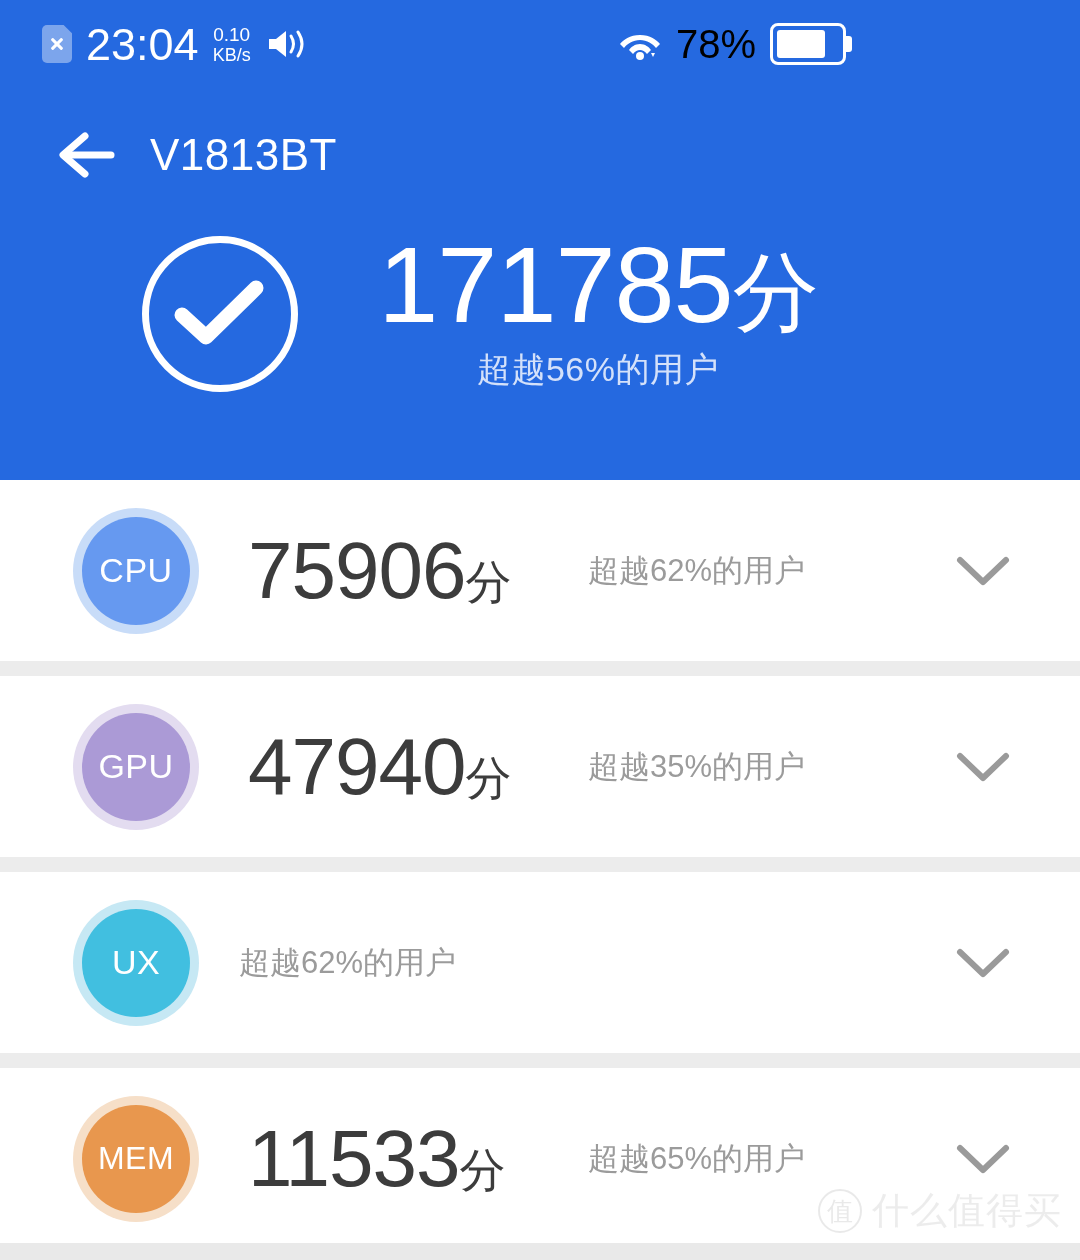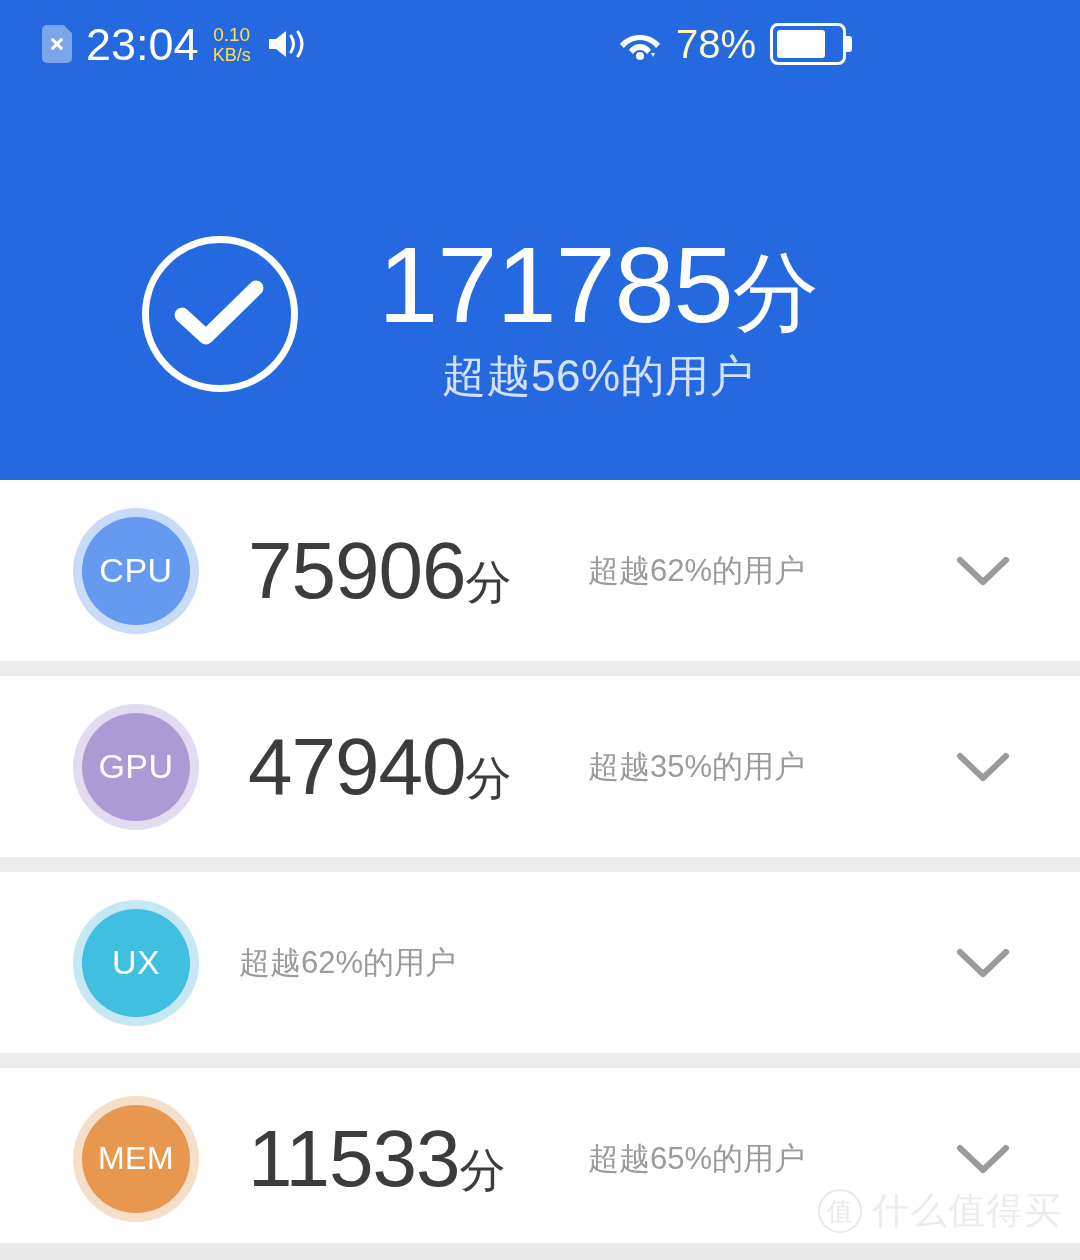--- a/index.html
+++ b/index.html
@@ -35,31 +35,31 @@
   .simcard::before, .simcard::after{
     content:""; position:absolute; left:50%; top:50%;
     width:15px; height:3px; background:#fff; border-radius:1px;
   }
   .simcard::before{ transform:translate(-50%,-50%) rotate(45deg); }
   .simcard::after { transform:translate(-50%,-50%) rotate(-45deg); }
 
   .clock { color:#fff; font-size:45px; font-weight:400; letter-spacing:0px; line-height:1; }
 
   .netspeed{
-    margin-left:14px; color:#fde047; line-height:1.0;
+    margin-left:14px; color:#ffffff; line-height:1.0;
     display:flex; flex-direction:column; align-items:center; justify-content:center;
     font-size:19px; font-weight:500;
   }
   .netspeed .n2{ margin-top:2px; font-size:18px; }
 
   .mute-icon{ margin-left:16px; width:38px; height:34px; position:relative; }
   .mute-icon svg{ display:block; }
 
   .wifi-icon{ width:44px; height:36px; }
-  .batt-pct{ color:#fef9c3; font-size:40px; font-weight:400; letter-spacing:0px; }
+  .batt-pct{ color:#000000; font-size:40px; font-weight:400; letter-spacing:0px; }
   .batt-icon{
     width:76px; height:42px; border:3px solid #fff; border-radius:8px;
     position:relative; display:flex; align-items:center; padding:4px;
   }
   .batt-icon::after{
     content:""; position:absolute; right:-9px; top:50%; transform:translateY(-50%);
     width:6px; height:16px; background:#fff; border-radius:0 3px 3px 0;
   }
   .batt-fill{ height:100%; width:78%; background:#fff; border-radius:3px; }
 
@@ -88,21 +88,21 @@
     display:flex; align-items:center; justify-content:center;
     margin-top:8px;
   }
   .score-texts{ margin-left:44px; display:flex; flex-direction:column; align-items:center; }
   .score-main{
     color:#ffffff; font-size:108px; font-weight:300; line-height:1.05;
     letter-spacing:-1px; white-space:nowrap;
   }
   .score-main .unit{ font-size:86px; font-weight:300; }
   .score-sub{
-    color:#d4e1fa; font-size:44px; font-weight:400; margin-top:6px; letter-spacing:.5px;
+    color:#d4e1fa; font-size:34px; font-weight:400; margin-top:6px; letter-spacing:.5px;
   }
 
   
   .rows{ position:absolute; left:0; top:480px; width:860px; }
   .row{
     position:relative; width:1080px; height:181px; background:#ffffff;
     display:flex; align-items:center; cursor:pointer;
   }
   .row-gap{ width:1080px; height:15px; background:#ececec; }
 
@@ -190,20 +190,29 @@
             <path d="M33 27 l4 0 l-2 4 z" fill="#ffffff"></path>
           </svg>
         </div>
         <div class="batt-pct">78%</div>
         <div class="batt-icon">
           <div class="batt-fill"></div>
         </div>
       </div>
     </div>
 
+    <div class="titlebar">
+      <div class="back-btn">
+        <svg width="62" height="52" viewBox="0 0 62 52">
+          <path d="M30 7 L8 26 L30 45" stroke="#ffffff" stroke-width="7" fill="none" stroke-linecap="round" stroke-linejoin="round"></path>
+          <path d="M9 26 H56" stroke="#ffffff" stroke-width="7" fill="none" stroke-linecap="round"></path>
+        </svg>
+      </div>
+      <div class="title-text">V1813BT</div>
+    </div>
 
     <div class="score-wrap">
       <div class="check-circle">
         <svg width="100" height="78" viewBox="0 0 100 78">
           <path d="M12 40 L36 62 L86 13" stroke="#ffffff" stroke-width="15" fill="none" stroke-linecap="round" stroke-linejoin="round"></path>
         </svg>
       </div>
       <div class="score-texts">
         <div class="score-main"><span>171785</span><span class="unit">分</span></div>
         <div class="score-sub">超越56%的用户</div>

